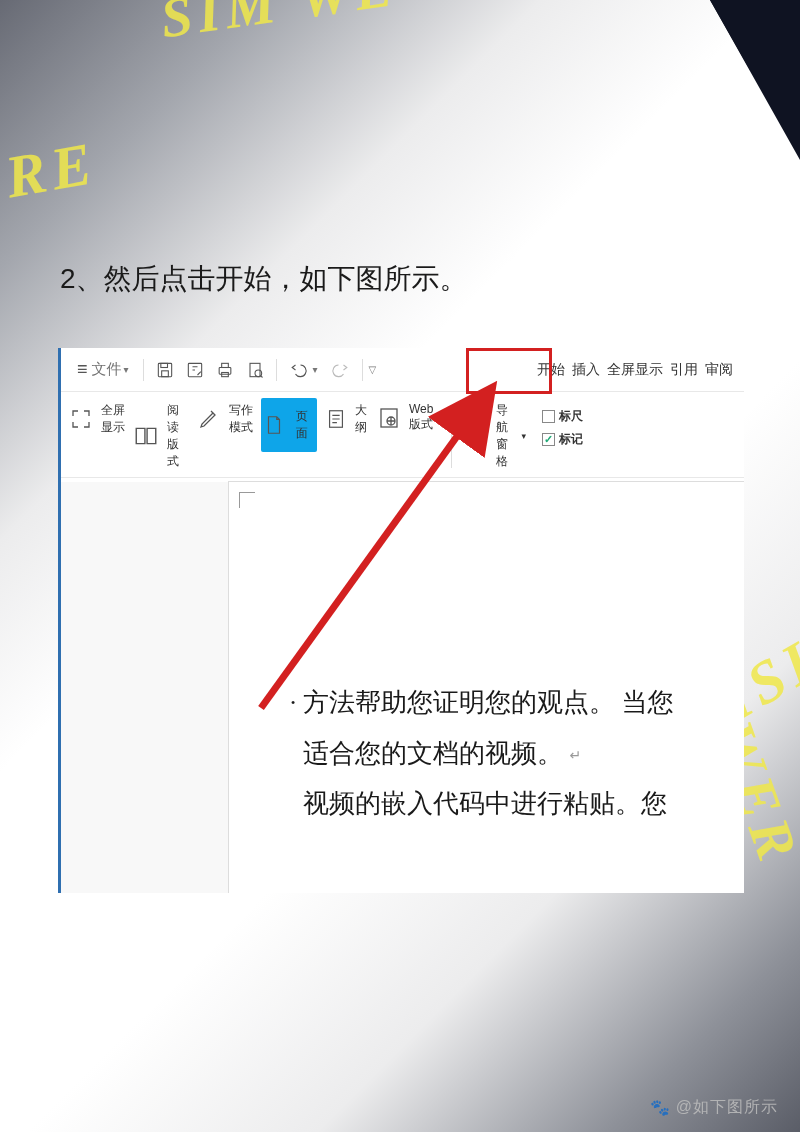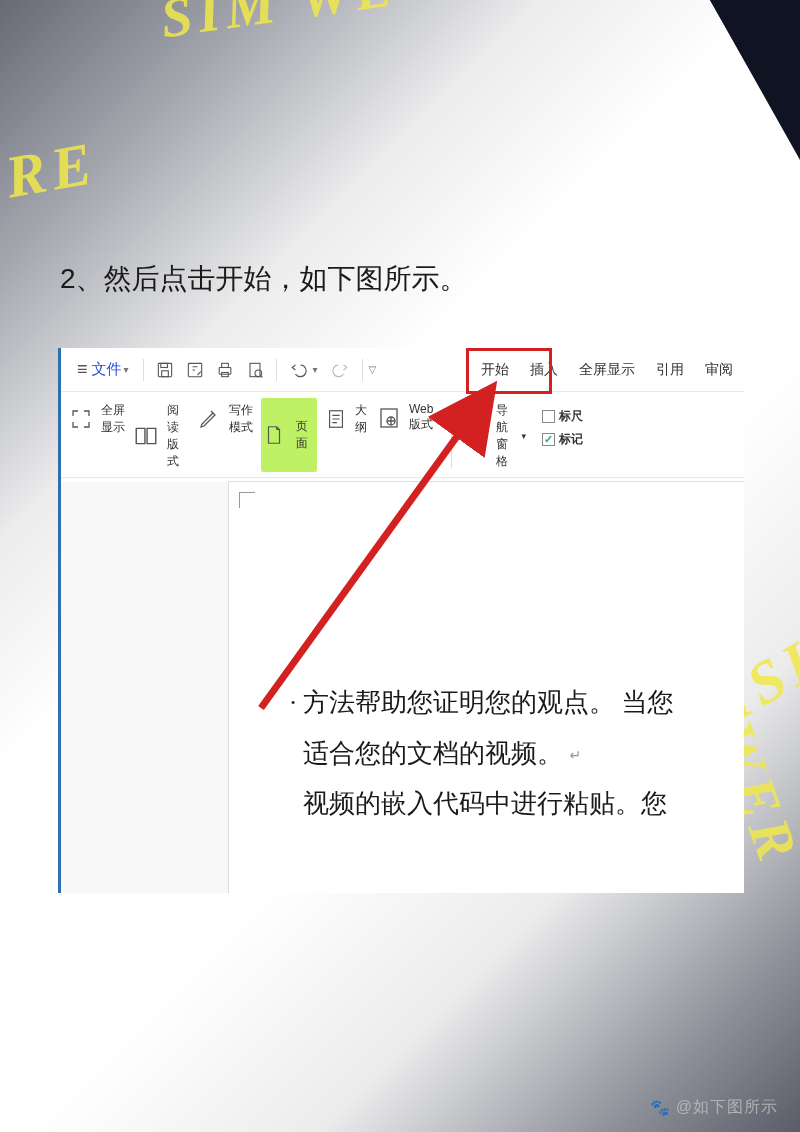--- a/index.html
+++ b/index.html
@@ -70,26 +70,26 @@
   
   .qa-bar {
     display: flex;
     align-items: center;
     height: 44px;
     padding: 0 8px;
     border-bottom: 1px solid #e8e8e8;
     gap: 0;
   }
   .hamburger { font-size: 18px; color: #555; padding: 0 4px 0 8px; }
-  .file-label { font-size: 15px; color: #1d4ed8; padding-right: 2px; }
+  .file-label { font-size: 15px; color: #737373; padding-right: 2px; }
   .dropdown-caret { font-size: 10px; color: #777; padding-right: 8px; }
   .vdiv { width: 1px; height: 22px; background: #ddd; margin: 0 6px; }
   .qa-icon { width: 30px; height: 30px; display:flex; align-items:center; justify-content:center; }
   .qa-icon svg { stroke:#555; stroke-width:1.3; fill:none; }
-  .tabs { display:flex; margin-left:auto; gap:15px; font-size:14px; color:#333; }
+  .tabs { display:flex; margin-left:auto; gap:1px; font-size:14px; color:#333; }
   .tab { padding: 6px 3px; white-space:nowrap; }
   .redbox {
     position:absolute;
     border: 3px solid #d32020;
     top: 0px; left: 405px;
     width: 86px; height: 46px;
     pointer-events: none;
   }
 
   
@@ -103,21 +103,21 @@
   }
   .rb-item {
     display:flex;
     flex-direction:row;
     align-items:center;
     width: 56px;
     font-size: 12px;
     color: #333;
     gap: 8px;
   }
-  .rb-item.selected { background:#bef264; border-radius:2px; padding:20px 0; margin-top:-4px;}
+  .rb-item.selected { background:#0ea5e9; border-radius:2px; padding:10px 0; margin-top:-4px;}
   .rb-icon { width:30px; height:30px; display:flex; align-items:center; justify-content:center; }
   .rb-icon svg { stroke:#555; stroke-width:1.3; fill:none; }
   .rb-right {
     display:flex; flex-direction:column; gap:6px;
     font-size:12px; color:#333; margin-left:8px; padding-top:6px;font-weight:bold;
   }
   .chk { display:flex; align-items:center; gap:4px; }
   .chk-box { width:13px; height:13px; border:1px solid #888; display:inline-flex; align-items:center; justify-content:center; font-size:11px; color:#2a7; }
 
   

